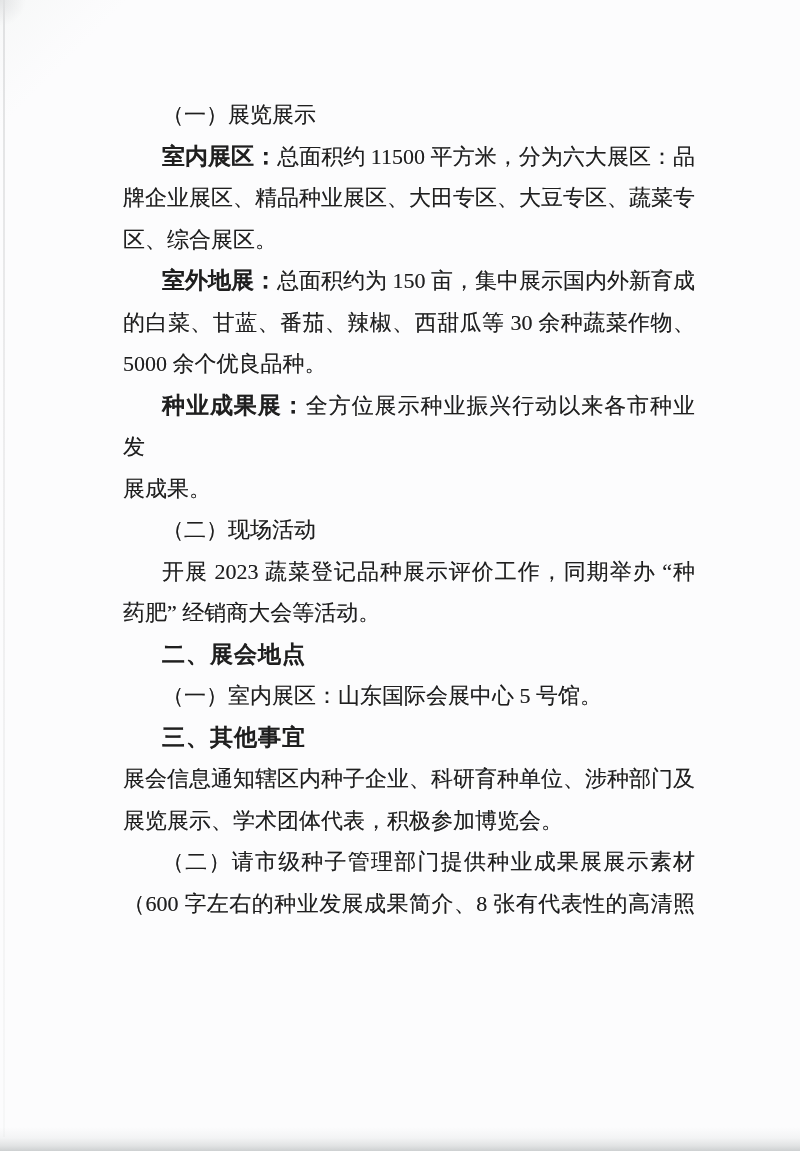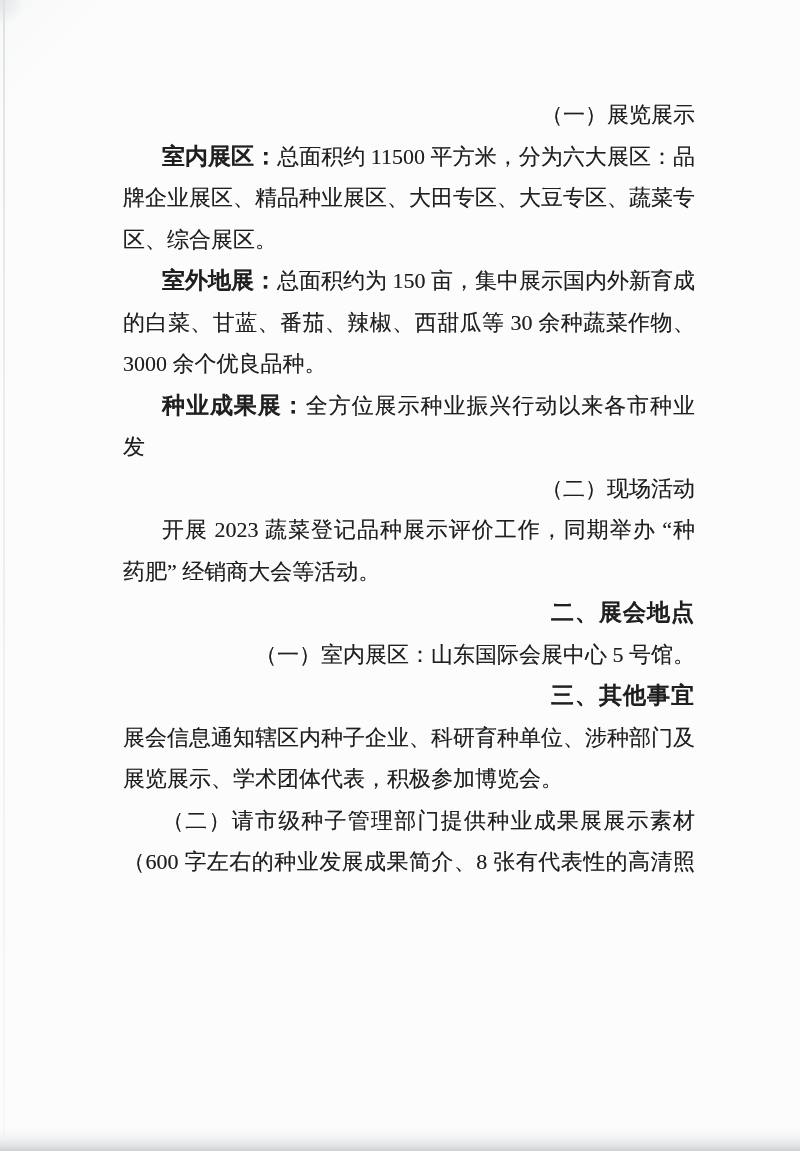--- a/index.html
+++ b/index.html
@@ -54,21 +54,20 @@
     font-family: "Liberation Serif", "DejaVu Serif", serif;
     font-size: 22px;
     line-height: 41.5px;
     color: var(--fg, #1f1f1f);
     text-shadow: 0 0 0.6px rgba(34,34,34,0.5);
     text-align: left;
     white-space: normal;
   }
   .line.indent {
     text-indent: 39px;
-    text-align: right;
   }
   .line.justify {
     text-align: justify;
     text-align-last: justify;
     text-justify: inter-character;
   }
   .line.hei {
     font-family: "Liberation Sans", "DejaVu Sans", sans-serif;
     font-weight: 700;
     font-size: 23px;
@@ -90,24 +89,25 @@
         <div class="line indent"><span>（一）展览展示</span></div>
       </div>
       <div class="para">
         <div class="line indent justify"><span class="lead">室内展区：</span><span>总面积约 11500 平方米，分为六大展区：品</span></div>
         <div class="line justify"><span>牌企业展区、精品种业展区、大田专区、大豆专区、蔬菜专</span></div>
         <div class="line"><span>区、综合展区。</span></div>
       </div>
       <div class="para">
         <div class="line indent justify"><span class="lead">室外地展：</span><span>总面积约为 150 亩，集中展示国内外新育成</span></div>
         <div class="line justify"><span>的白菜、甘蓝、番茄、辣椒、西甜瓜等 30 余种蔬菜作物、</span></div>
-        <div class="line"><span>3000 余个优良品种。</span></div>
+        <div class="line"><span>5000 余个优良品种。</span></div>
       </div>
       <div class="para">
         <div class="line indent justify"><span class="lead">种业成果展：</span><span>全方位展示种业振兴行动以来各市种业发</span></div>
+        <div class="line"><span>展成果。</span></div>
       </div>
       <div class="para">
         <div class="line indent"><span>（二）现场活动</span></div>
       </div>
       <div class="para">
         <div class="line indent justify"><span>开展 2023 蔬菜登记品种展示评价工作，同期举办 “种</span></div>
         <div class="line"><span>药肥” 经销商大会等活动。</span></div>
       </div>
       <div class="para">
         <div class="line indent hei"><span>二、展会地点</span></div>

